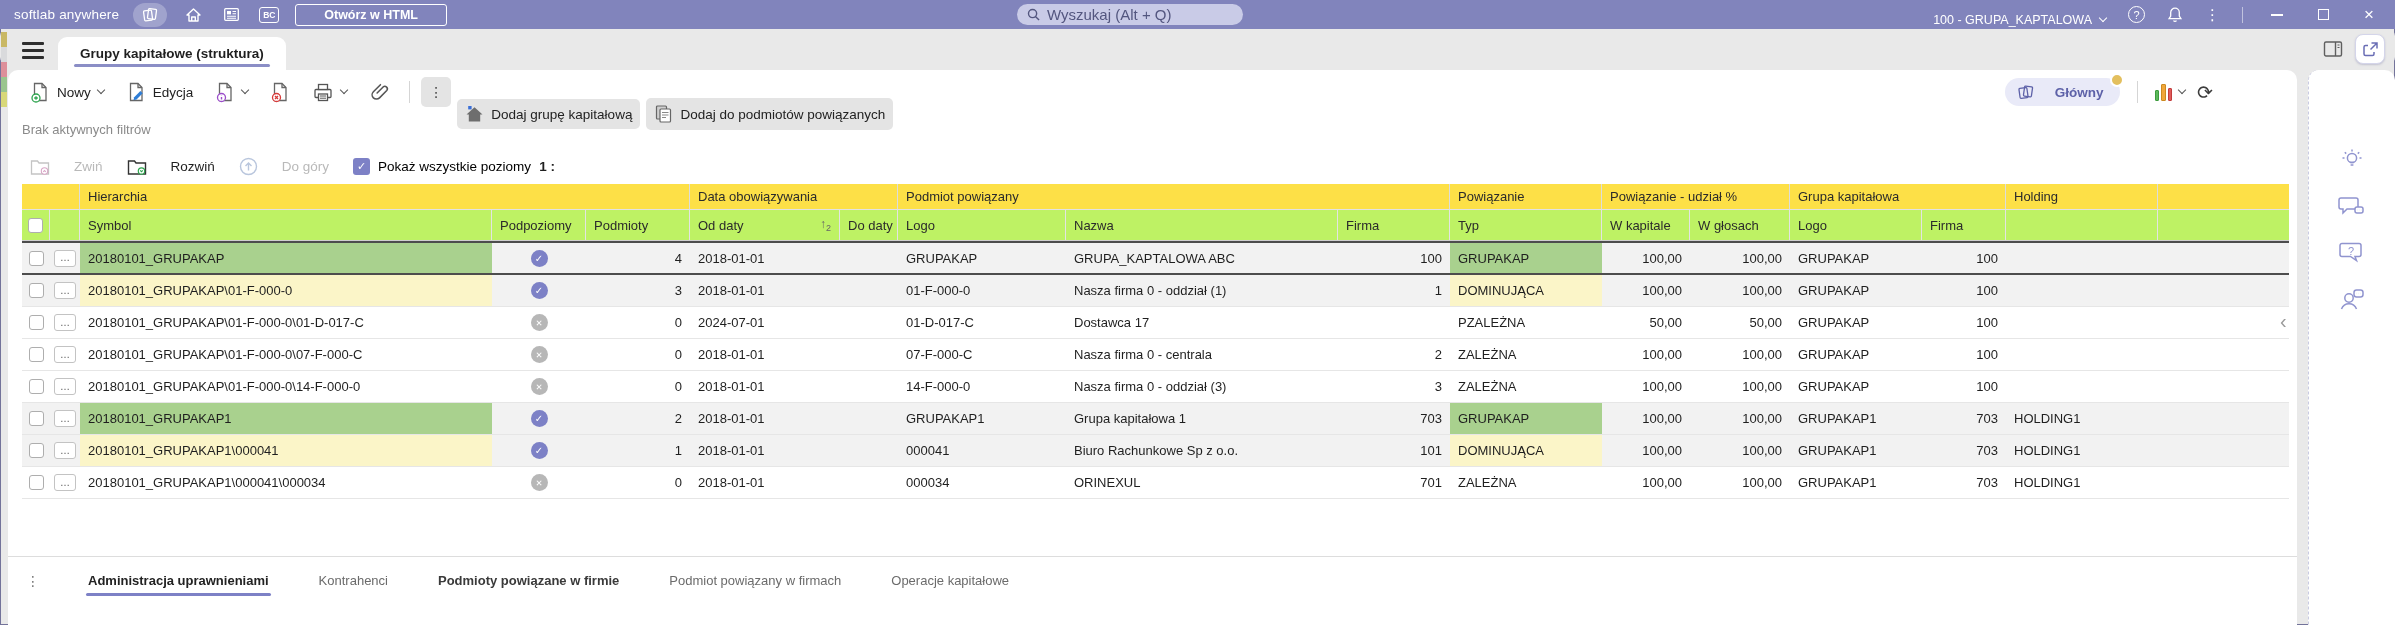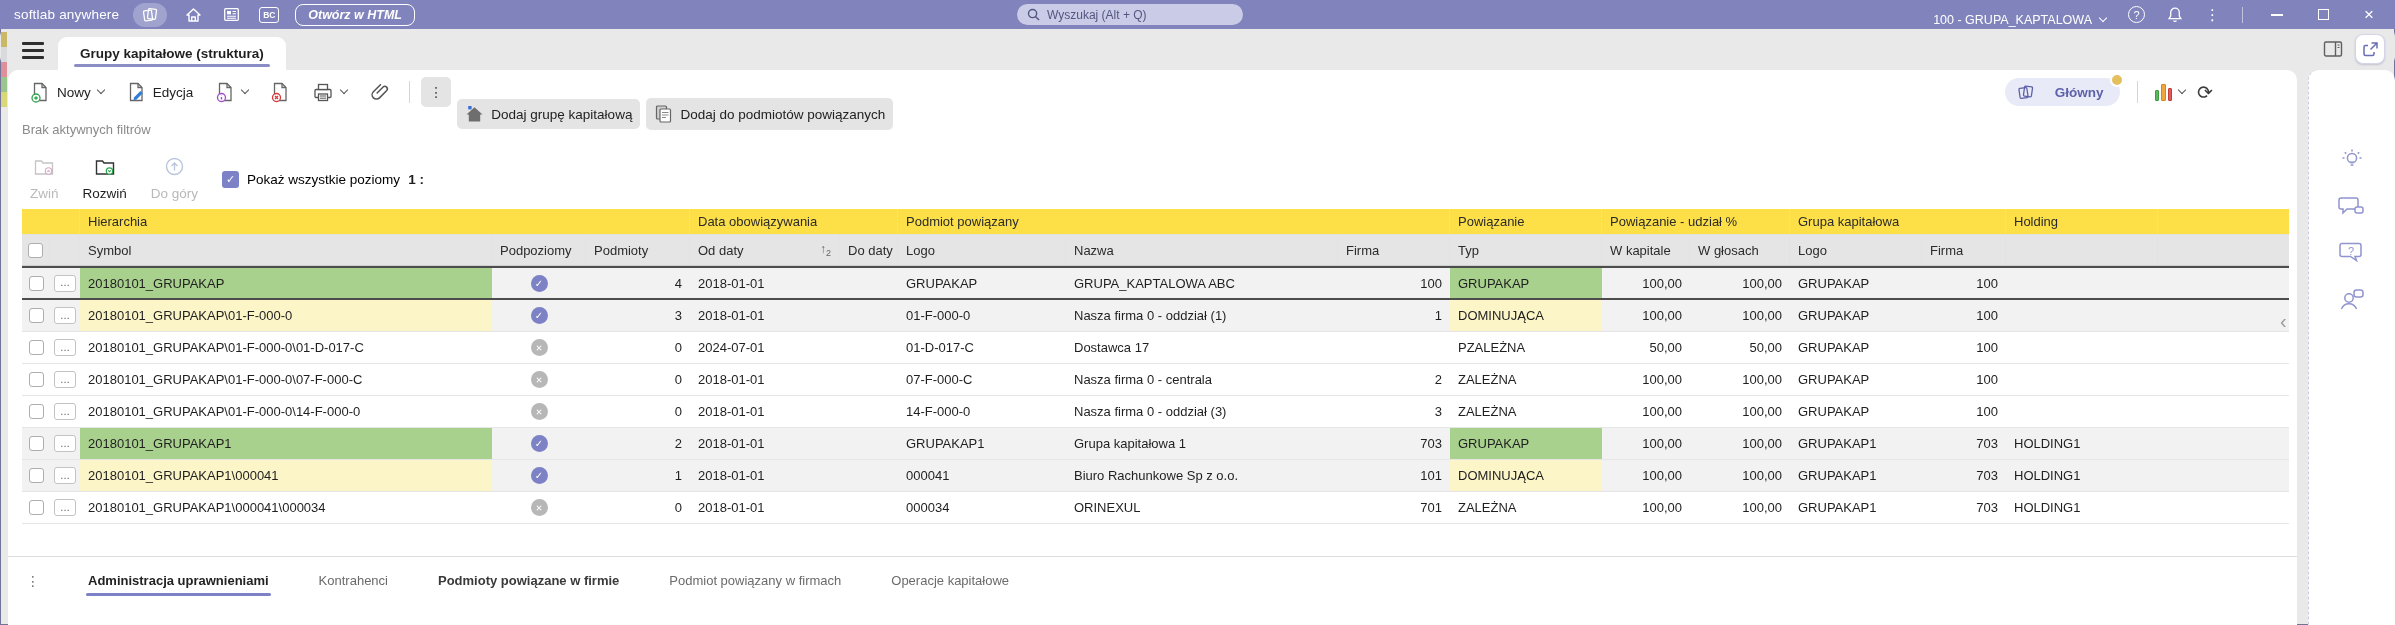--- a/index.html
+++ b/index.html
@@ -9,24 +9,24 @@
 
   
   .titlebar { position:absolute; left:0; top:0; width:100%; height:29px; background:#8184bc;
               display:flex; align-items:center; color:#fff; font-size:13px; }
   .tb-left { display:flex; align-items:center; gap:14px; padding-left:14px; }
   .app-title { font-size:13.5px; letter-spacing:.2px; }
   .tb-iconbtn { width:24px; height:22px; display:flex; align-items:center; justify-content:center; cursor:pointer; }
   .tb-pill { background:rgba(255,255,255,.25); border-radius:12px; width:34px; height:24px;
              display:flex; align-items:center; justify-content:center; }
   .bc-box { border:1.4px solid #fff; border-radius:3px; font-size:8.5px; font-weight:bold; padding:2px 3px; }
-  .open-html { border:1.4px solid #fff; border-radius:8px; padding:3px 12px; font-size:12.5px; font-weight:600; cursor:pointer;font-style:italic; }
+  .open-html { border:1.4px solid #fff; border-radius:3px; padding:3px 28px; font-size:12.5px; font-weight:600; cursor:pointer; }
   .searchbox { position:absolute; left:1017px; top:4px; width:226px; height:21px; background:#c9cbe7;
                border-radius:11px; display:flex; align-items:center; gap:7px; padding:0 10px; color:#53567f; }
-  .searchbox .ph { font-size:12px; }
+  .searchbox .ph { font-size:15px; }
   .tb-right { position:absolute; right:0; top:0; height:29px; display:flex; align-items:center; gap:22px; padding-right:14px; }
   .company { display:flex; align-items:center; gap:8px; font-size:12.5px; cursor:pointer;margin-top:10px; }
   .chev { width:6px; height:6px; border-right:1.6px solid #fff; border-bottom:1.6px solid #fff;
           display:inline-block; transform:rotate(45deg); margin-top:-4px; }
   .chev.dark { border-color:#555; }
   .qmark { width:17px; height:17px; border:1.4px solid #fff; border-radius:50%; font-size:11px;
            display:flex; align-items:center; justify-content:center; cursor:pointer; }
   .kebab { font-size:15px; letter-spacing:0; cursor:pointer; }
   .tb-div { width:1px; height:16px; background:rgba(255,255,255,.5); }
   .win-min { width:12px; height:2px; background:#fff; cursor:pointer; }
@@ -67,36 +67,36 @@
   .glowny .dot { position:absolute; right:-4px; top:-5px; width:14px; height:14px; border-radius:50%;
                  background:#e3bf5e; border:2px solid #fff; }
   .chartbars { display:flex; align-items:flex-end; gap:2px; height:18px; cursor:pointer; }
   .chartbars i { width:4.5px; border-radius:1px; display:block; }
   .refresh { font-size:19px; color:#3c3c3c; cursor:pointer; font-family:"DejaVu Sans",sans-serif; }
 
   .filterline { padding:8px 14px 0 14px; color:#8a8a8a; font-size:13px; }
 
   
   .treebar { display:flex; align-items:center; gap:24px; padding:20px 14px 8px 22px; font-size:13.5px; }
-  .treebtn { display:flex; align-items:center; gap:10px; cursor:pointer; color:#1f1f1f;flex-direction:column; }
+  .treebtn { display:flex; align-items:center; gap:24px; cursor:pointer; color:#1f1f1f; }
   .treebtn.disabled { color:#b9b9b9; cursor:default; }
   .lvl-check { display:flex; align-items:center; gap:8px; }
   .cbx-on { width:17px; height:17px; background:#7d81c6; border-radius:3px; color:#fff; font-size:11px;
             display:flex; align-items:center; justify-content:center; cursor:pointer; }
   .lvl-num { font-weight:700; color:#1f1f1f; }
 
   
   .grid { --cols: 28px 30px 412px 94px 104px 150px 58px 168px 272px 112px 152px 88px 100px 132px 84px 152px minmax(0,1fr);
           margin-left:14px; width:2267px; }
   .grow { display:grid; grid-template-columns:var(--cols); align-items:stretch; }
   .ghead1 { background:#fde047; height:26px; border-bottom:1px solid #e2e2e2; }
   .ghead1 .gcell { font-size:13px; color:#2b2b2b; display:flex; align-items:center; padding-left:8px;
                    border-right:1px solid #dcdcdc; }
   .ghead1 .gcell.nob { border-right:none; }
-  .ghead2 { background:#e5e5e5; height:31px; border-bottom:1px solid #cfcfcf; }
+  .ghead2 { background:#bef264; height:31px; border-bottom:1px solid #cfcfcf; }
   .ghead2 .hcell { font-size:13px; color:#2b2b2b; display:flex; align-items:center; padding:0 8px;
                    border-right:1px solid #e3e3e3; overflow:hidden; white-space:nowrap; }
   .ghead2 .hcell.nob { border-right:none; }
   .sortglyph { margin-left:auto; color:#666; font-size:12px; }
   .sortglyph sub { font-size:9px; }
   .cbx { width:15px; height:15px; border:1.5px solid #aeaeae; border-radius:3px; background:#fff; cursor:pointer; }
   .trow { height:32px; border-bottom:1px solid #e6e6e6; background:#fff; cursor:pointer; }
   .trow.shaded { background:#f2f2f2; }
   .trow.selected { border-top:2px solid #4d4d4d; border-bottom:2px solid #4d4d4d; height:34px; }
   .cell { display:flex; align-items:center; padding:0 8px; font-size:13px; color:#1f1f1f;

